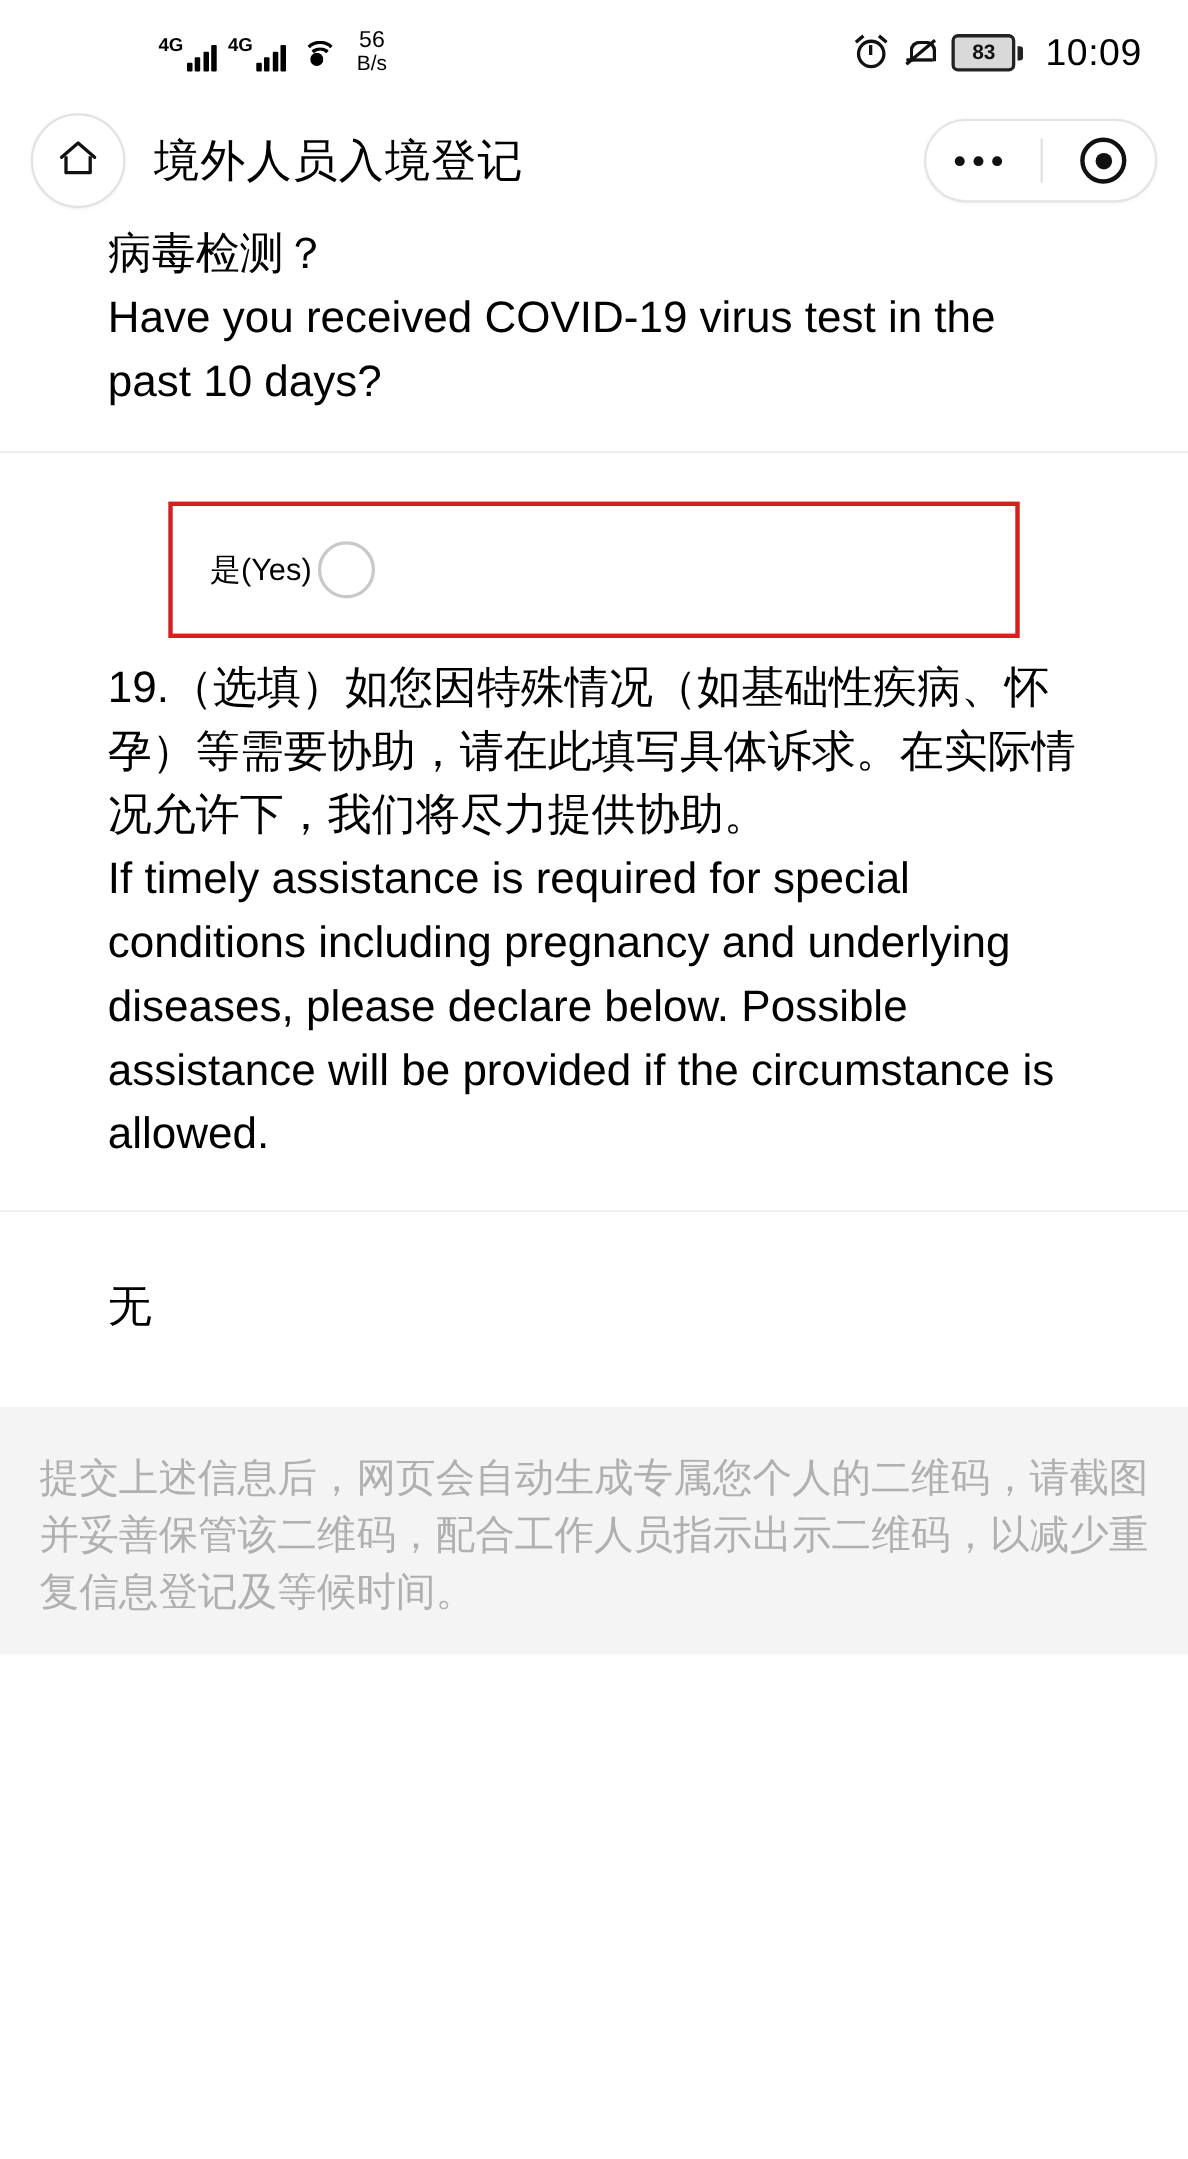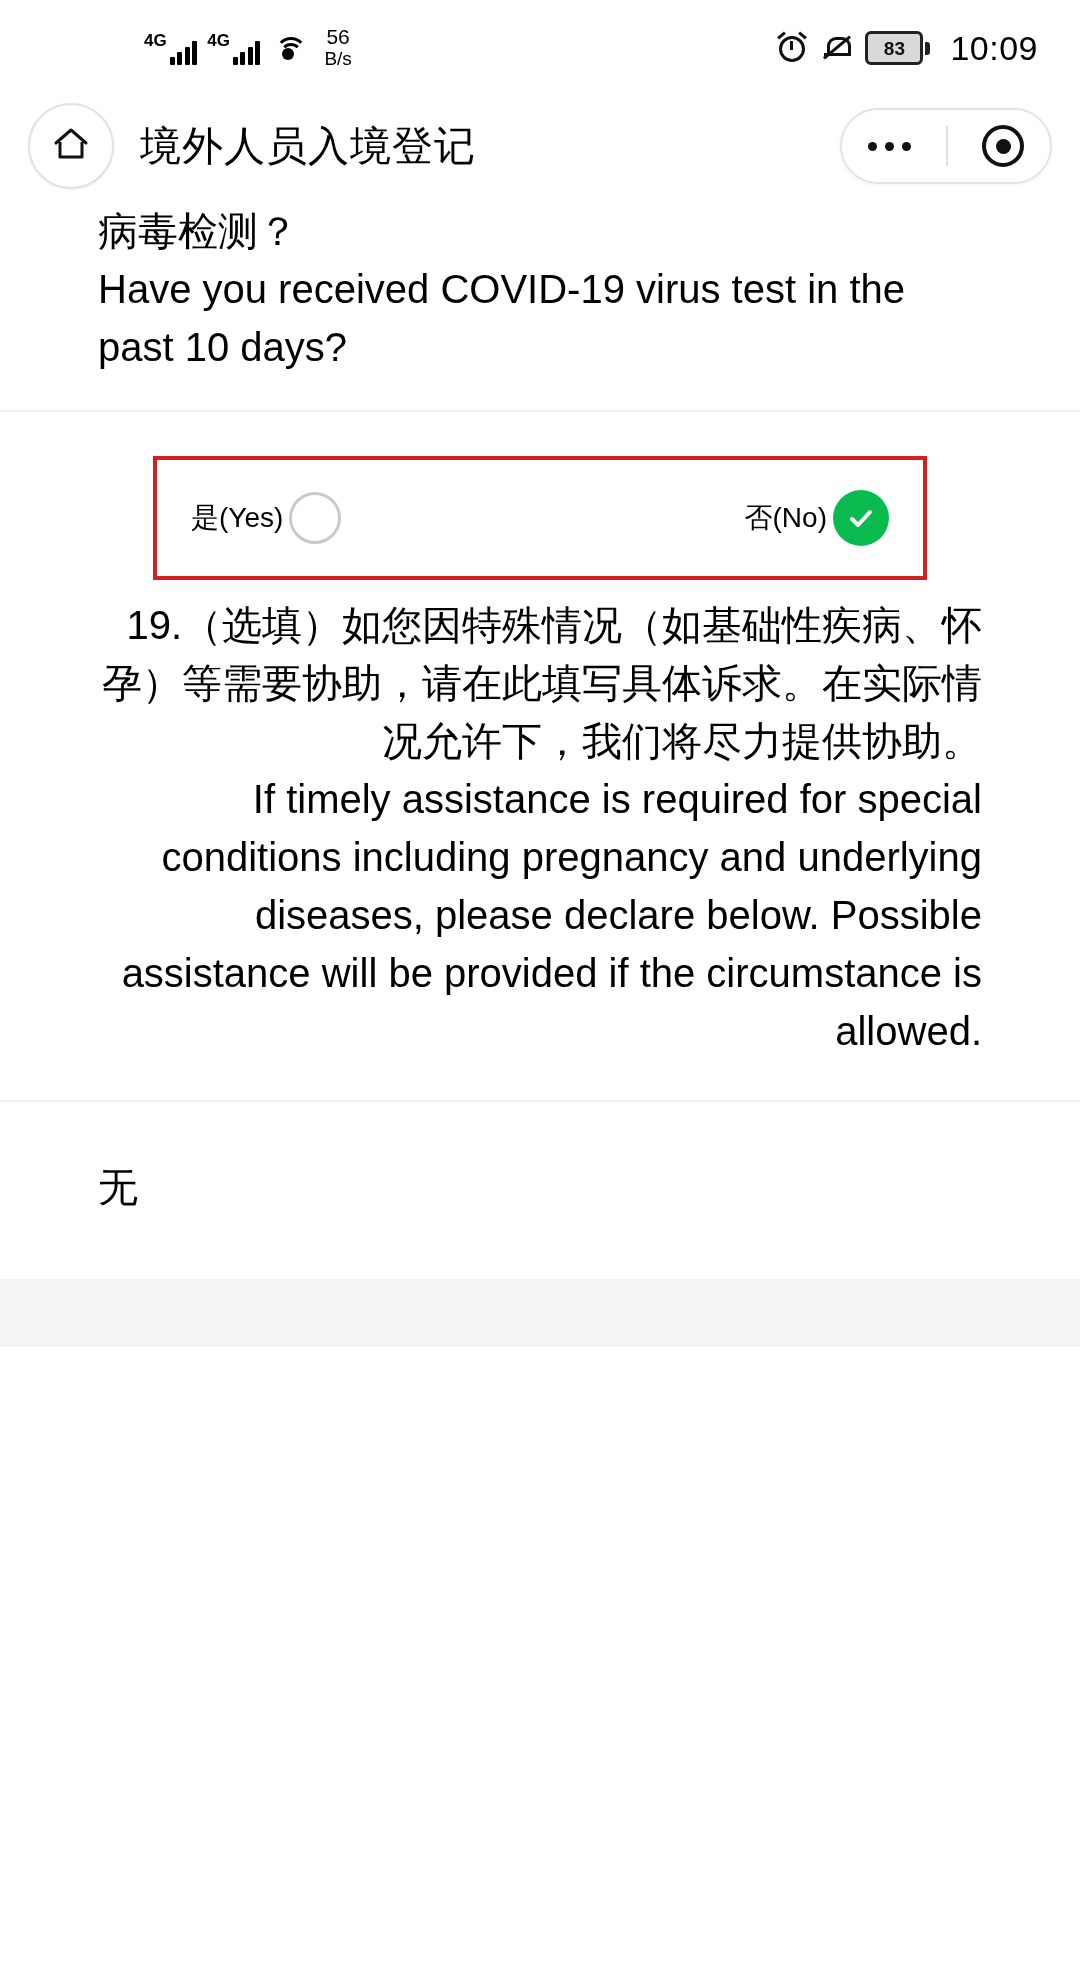--- a/index.html
+++ b/index.html
@@ -264,21 +264,20 @@
   }
   .radio-checked svg { display: block; }
 
   .para-block {
     padding: 16px 98px 40px 98px;
     font-size: 40px;
     line-height: 1.45;
   }
   .para-block p {
     margin: 0;
-    text-align: right;
   }
 
   .answer-text {
     padding: 58px 98px 64px 98px;
     font-size: 40px;
   }
 
   .footer-note {
     background: #f4f4f4;
     padding: 38px 36px 30px 36px;
@@ -377,38 +376,31 @@
   </div>
 
   <div class="hr"></div>
 
   <div class="answer-zone">
     <div class="answer-box">
       <div class="option">
         <span>是(Yes)</span>
         <span class="radio-empty"></span>
       </div>
-      <div class="option">
-        <span>否(No)</span>
-        <span class="radio-checked">
-          <svg width="34" height="34" viewBox="0 0 34 34">
-            <path d="M8 18 L14 24 L26 11" fill="none" stroke="#ffffff" stroke-width="4" stroke-linecap="round" stroke-linejoin="round"></path>
-          </svg>
-        </span>
-      </div>
     </div>
   </div>
 
   <div class="para-block">
     <p>19.（选填）如您因特殊情况（如基础性疾病、怀孕）等需要协助，请在此填写具体诉求。在实际情况允许下，我们将尽力提供协助。</p>
     <p>If timely assistance is required for special conditions including pregnancy and underlying diseases, please declare below. Possible assistance will be provided if the circumstance is allowed.</p>
   </div>
 
   <div class="hr"></div>
 
   <div class="answer-text">
     <span>无</span>
   </div>
 
   <div class="footer-note">
+    <p>提交上述信息后，网页会自动生成专属您个人的二维码，请截图并妥善保管该二维码，配合工作人员指示出示二维码，以减少重复信息登记及等候时间。</p>
   </div>
 
 </div>
 
 </body></html>

